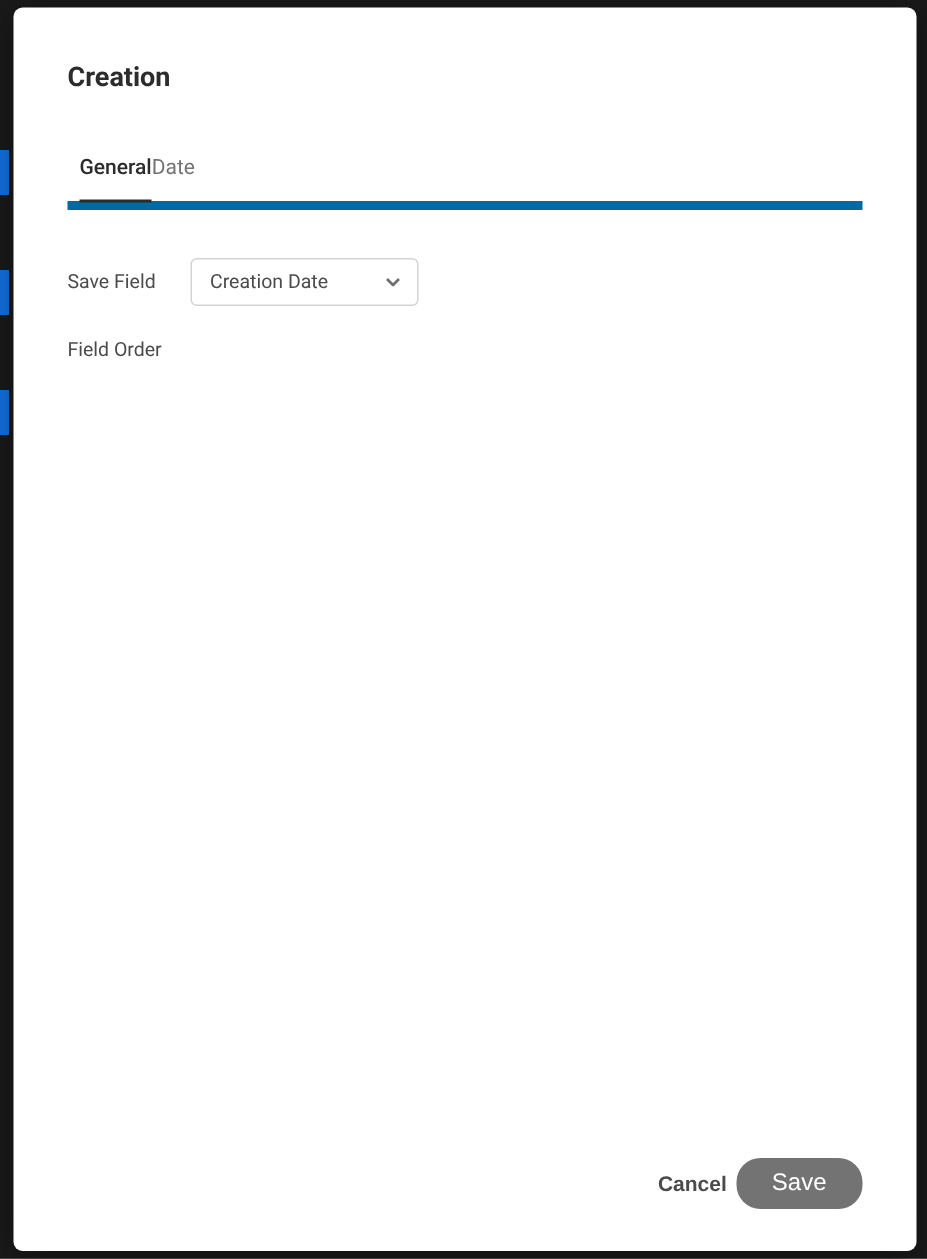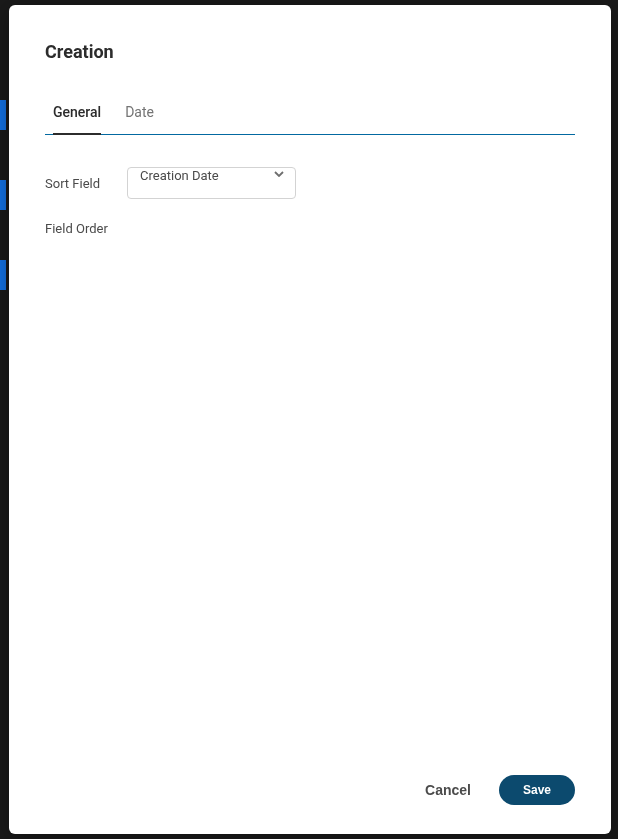--- a/index.html
+++ b/index.html
@@ -47,22 +47,21 @@
       padding: 36px 36px 28px 36px;
     }
     .dialog-title {
       font-size: 18px;
       font-weight: 700;
       color: #2c2c2c;
       margin-bottom: 22px;
     }
     .tabs {
       display: flex;
-      border-bottom: 1px solid #0369a1;
-      gap: 24px;
+      border-bottom: 6px solid #0369a1;
       margin-top: 8px;
       padding-left: 8px;
     }
     .tab {
       padding: 12px 0 14px 0;
       font-size: 14px;
       color: #747474;
       cursor: pointer;
       position: relative;
     }
@@ -87,25 +86,26 @@
       display: flex;
       align-items: center;
       margin-bottom: 22px;
     }
     .form-label {
       width: 82px;
       font-size: 13px;
       color: #4b4b4b;
     }
     .select {
-      width: 169px;
+      width: 152px;
       height: 32px;
       border: 1px solid #d3d3d3;
       border-radius: 4px;
       display: flex;
+      align-items: center;
       justify-content: space-between;
       padding: 0 10px 0 12px;
       font-size: 13px;
       color: #4b4b4b;
       cursor: pointer;
       background: #fff;
     }
     .chevron {
       width: 12px;
       height: 12px;
@@ -117,39 +117,38 @@
       width: 10px;
       height: 6px;
       stroke: #6e6e6e;
       stroke-width: 1.8;
       fill: none;
     }
     .footer {
       display: flex;
       justify-content: flex-end;
       align-items: center;
-      gap: 22px;
       padding-top: 16px;
     }
     .btn-cancel {
       background: none;
       border: none;
       font-size: 14px;
       font-weight: 600;
       color: #4b4b4b;
       cursor: pointer;
       padding: 8px 6px;
     }
     .btn-save {
-      background: #0c4a6e;
+      background: #737373;
       border: none;
       border-radius: 16px;
       color: #fff;
-      font-size: 12px;
-      font-weight: 700;
+      font-size: 16px;
+      font-weight: 400;
       padding: 8px 24px;
       cursor: pointer;
     }
   </style>
 </head>
 <body>
 
 <div class="backdrop">
   <div class="bg-strip bg-strip-1"></div>
   <div class="bg-strip bg-strip-2"></div>
@@ -163,21 +162,21 @@
     <div class="tab active">
       <span>General</span>
     </div>
     <div class="tab">
       <span>Date</span>
     </div>
   </div>
 
   <div class="form-area">
     <div class="form-row">
-      <div class="form-label">Sort Field</div>
+      <div class="form-label">Save Field</div>
       <div class="select">
         <span>Creation Date</span>
         <span class="chevron">
           <svg viewBox="0 0 10 6">
               <path d="M1 1 L5 5 L9 1"></path>
             </svg>
         </span>
       </div>
     </div>
 

